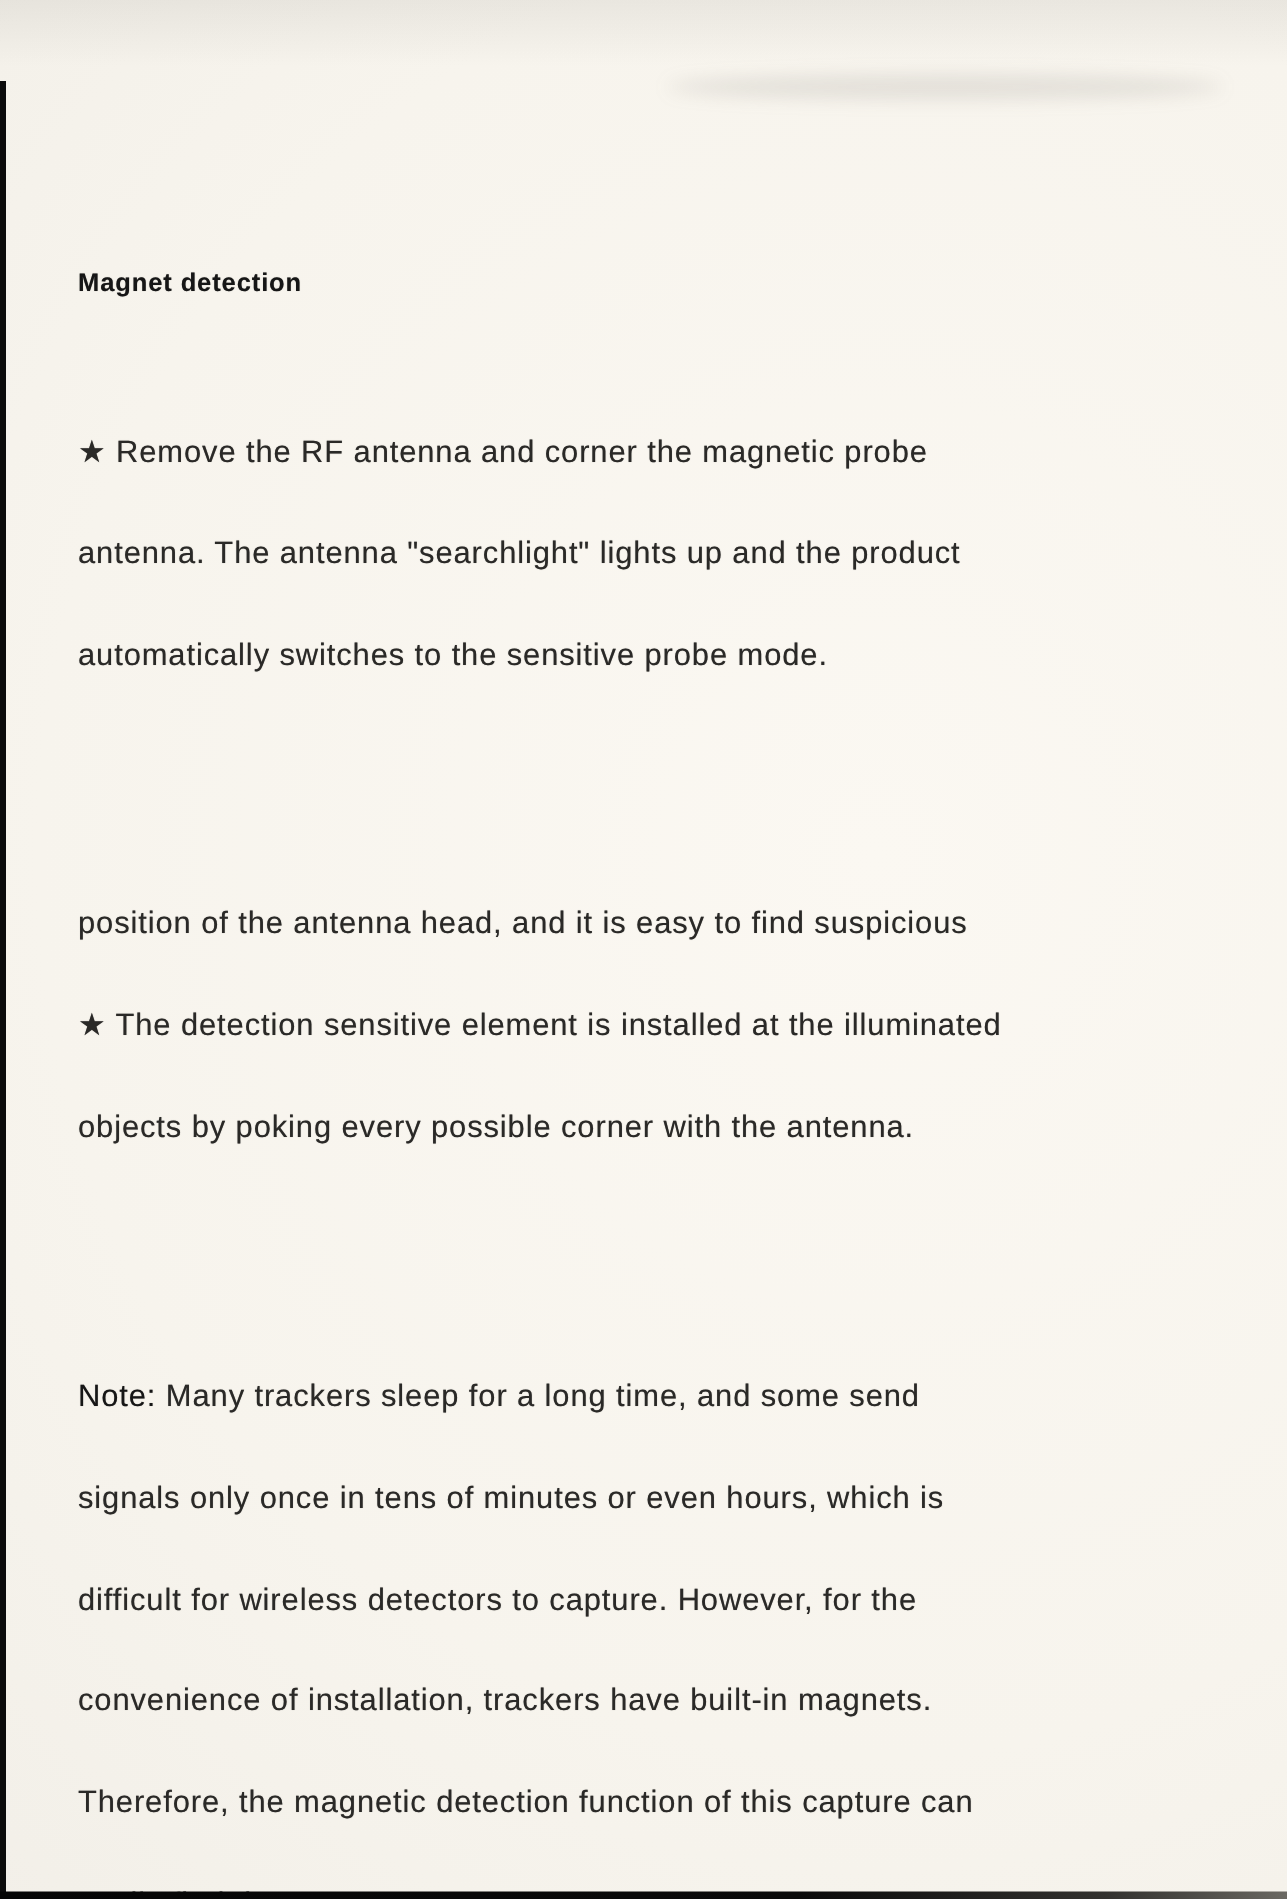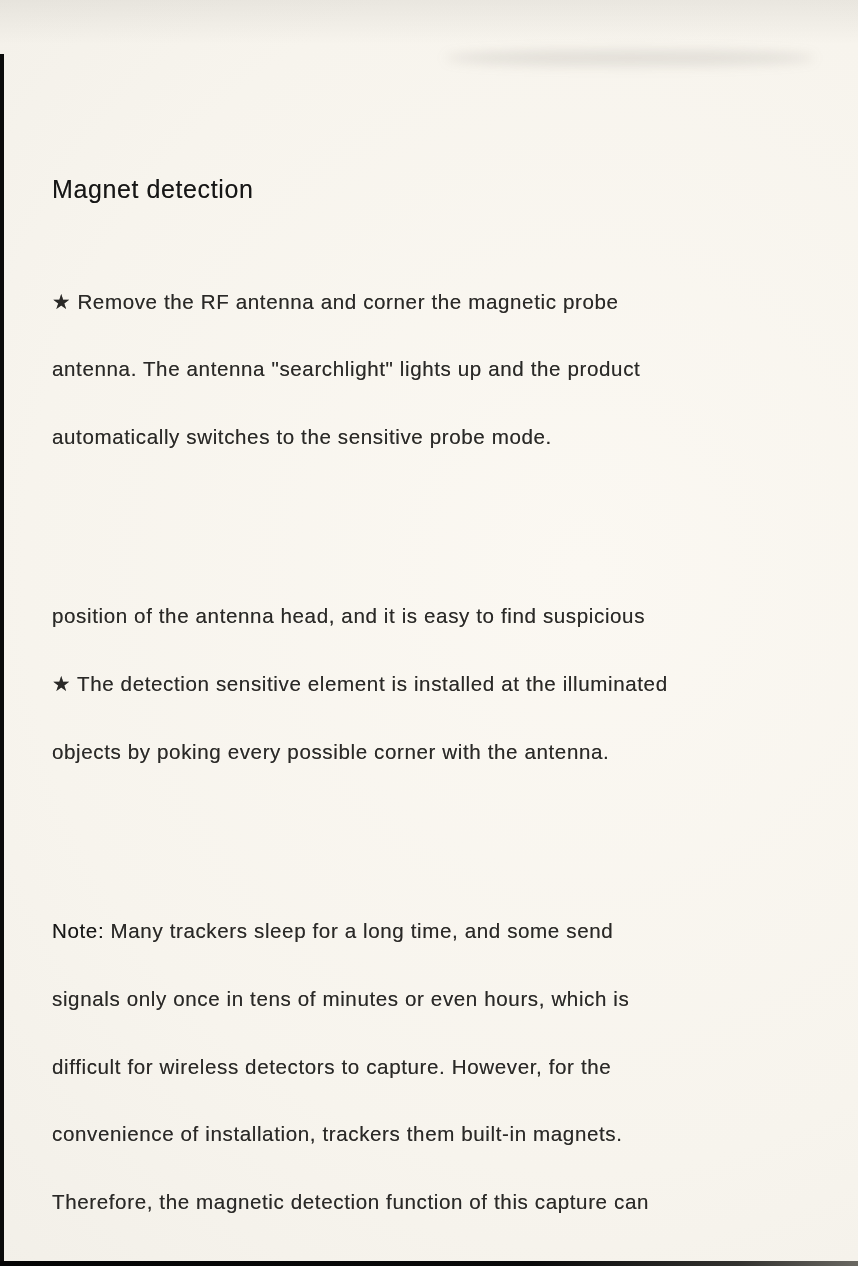--- a/index.html
+++ b/index.html
@@ -40,22 +40,22 @@
   .content {
     position:absolute; left:52px; top:42px; right:6px;
     color:#2a2927;
     font-size:20.6px;
     line-height:22.6px;
     letter-spacing:0.6px;
     white-space:pre;
     text-shadow:0 0 0.5px rgba(42,41,39,0.55);
   }
   .hd {
-    font-size:25px;
-    font-weight:400;
+    font-size:17px;
+    font-weight:700;
     color:#161616;
     line-height:22.6px;
   }
   .spaced .para + .para { margin-top:21px; }
   .bold { font-weight:400; color:#161616; }
 </style>
 </head>
 <body>
 
 <div class="page">
@@ -74,21 +74,21 @@
       </div>
       <div class="para">
         <div class="ln">position of the antenna head, and it is easy to find suspicious</div>
         <div class="ln">★ The detection sensitive element is installed at the illuminated</div>
         <div class="ln">objects by poking every possible corner with the antenna.</div>
       </div>
       <div class="para">
         <div class="ln"><span class="bold">Note:</span><span> Many trackers sleep for a long time, and some send</span></div>
         <div class="ln">signals only once in tens of minutes or even hours, which is</div>
         <div class="ln">difficult for wireless detectors to capture. However, for the</div>
-        <div class="ln">convenience of installation, trackers them built-in magnets.</div>
+        <div class="ln">convenience of installation, trackers have built-in magnets.</div>
         <div class="ln">Therefore, the magnetic detection function of this capture can</div>
         <div class="ln">easily find them.</div>
       </div>
     </section>
 
     
     
 
     
     

